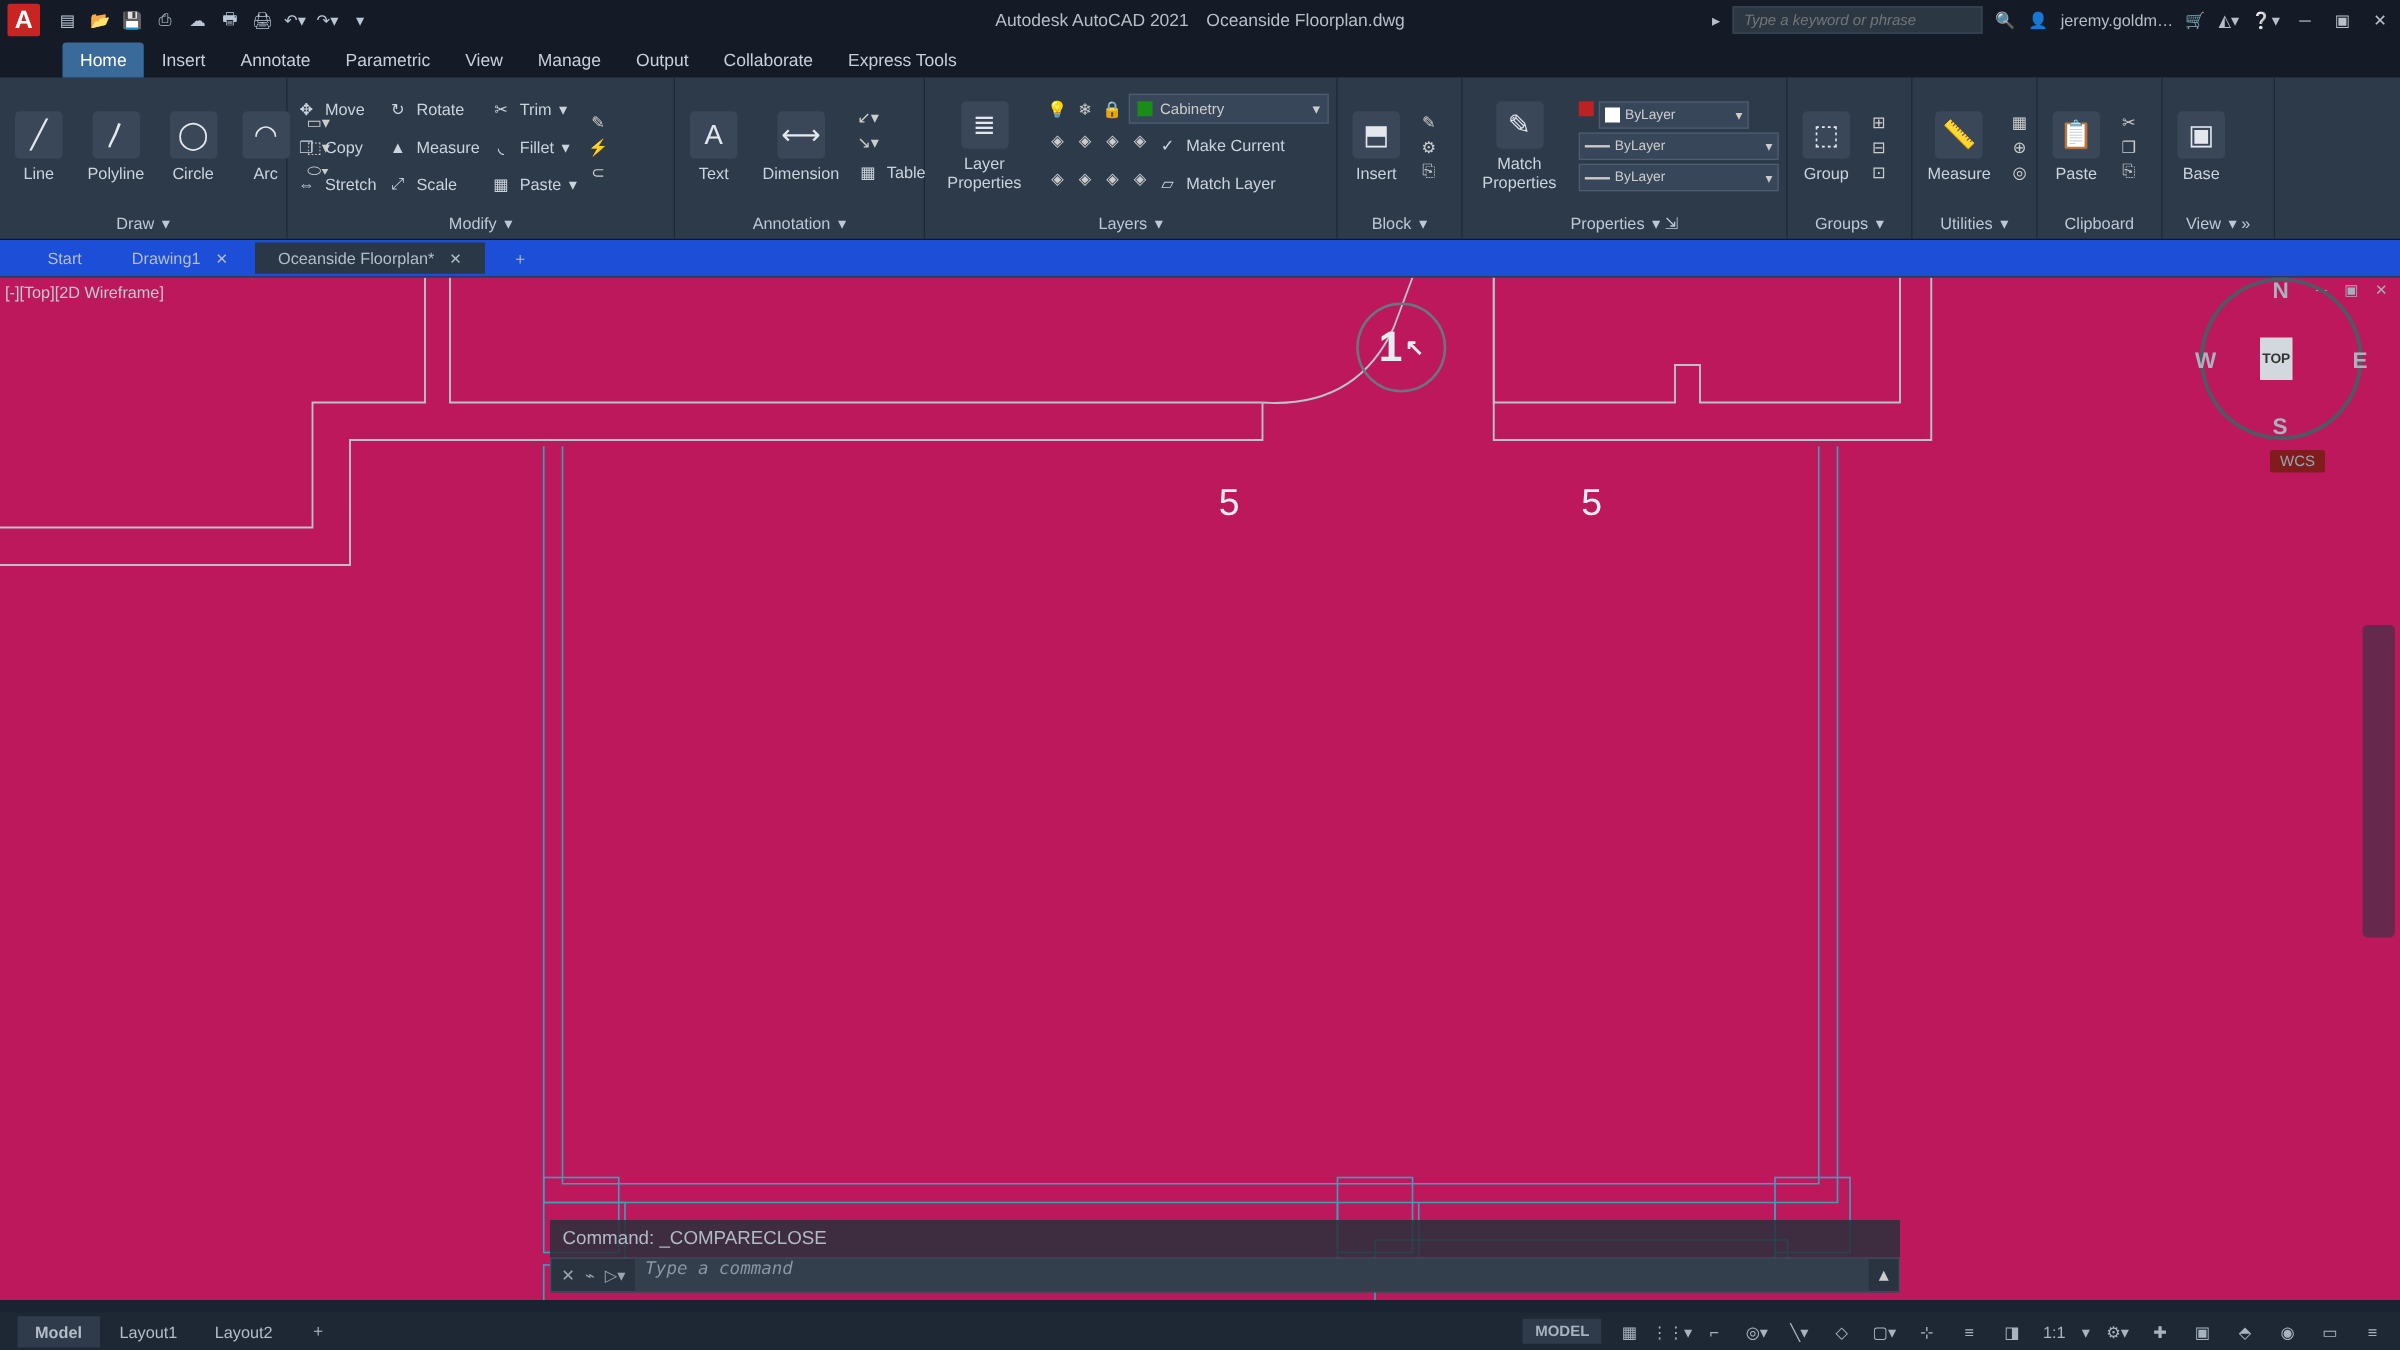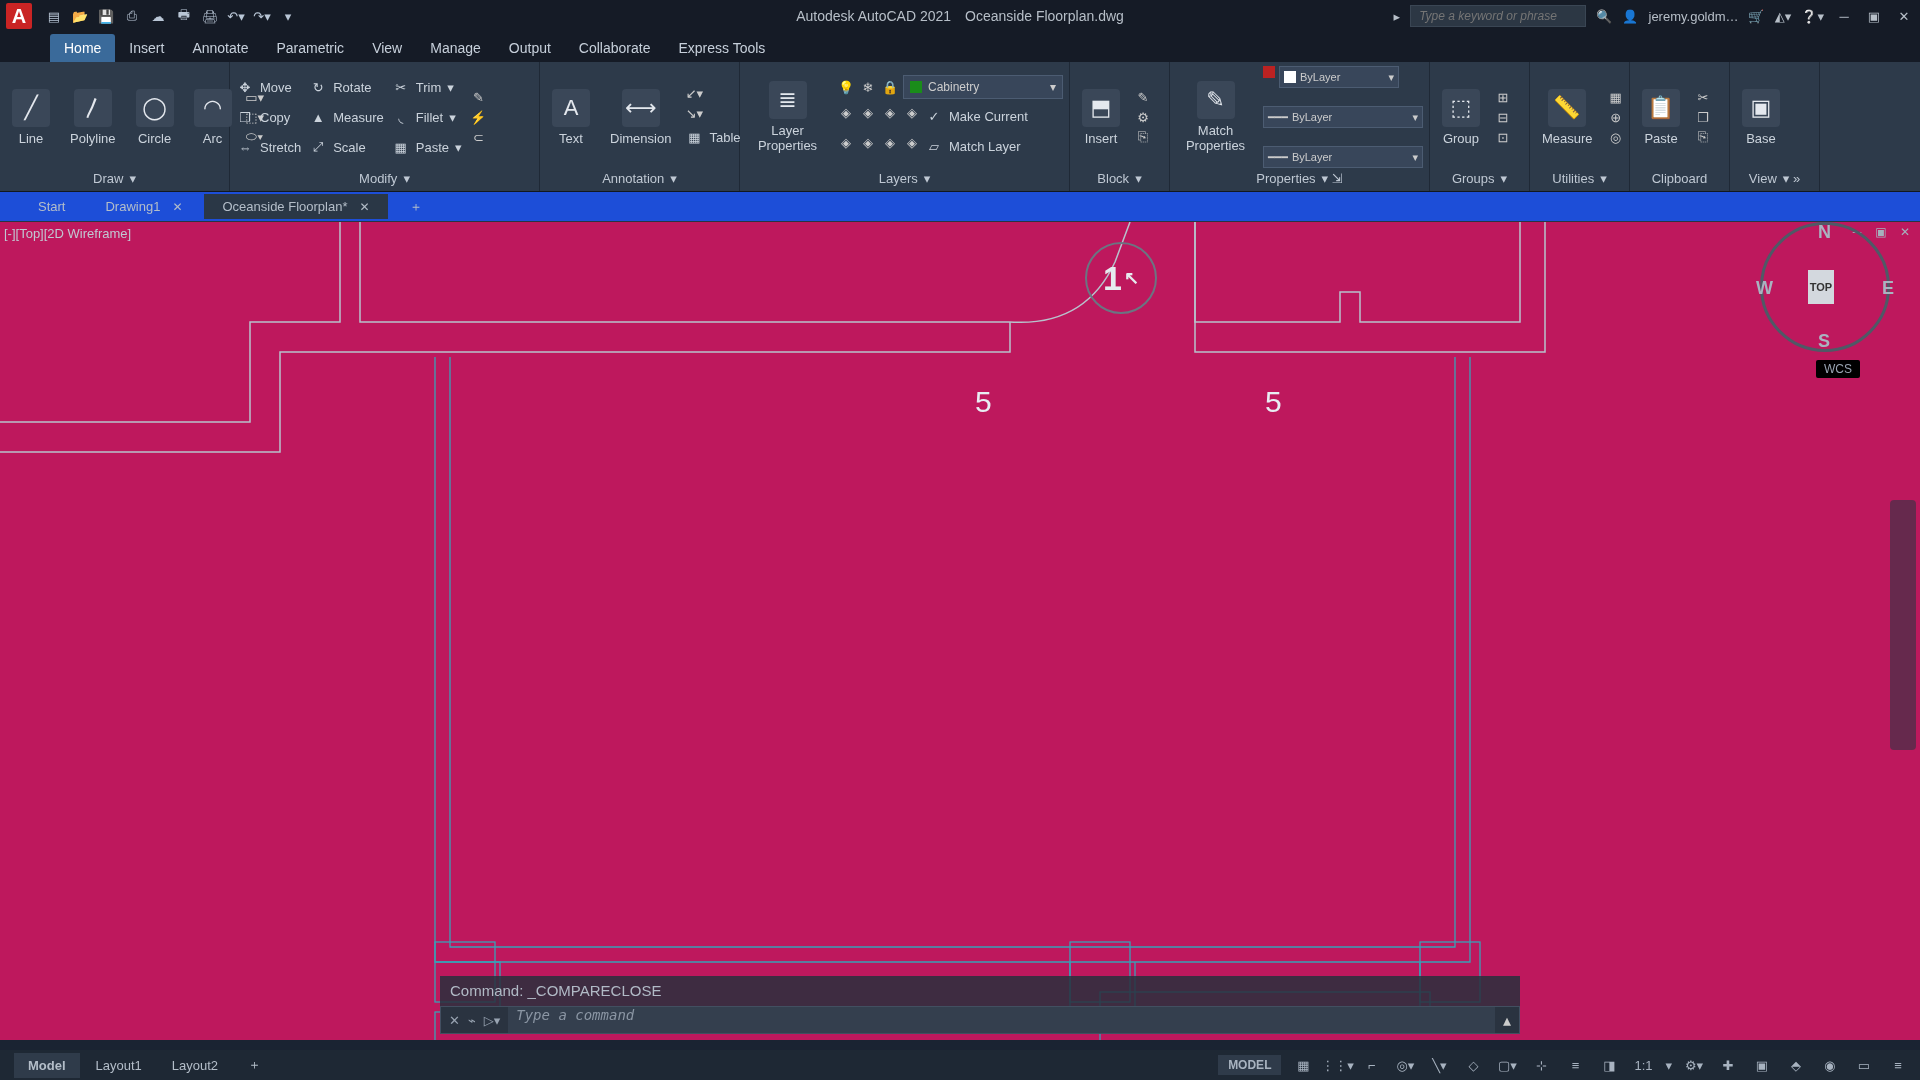--- a/index.html
+++ b/index.html
@@ -5,21 +5,21 @@
 * { margin:0; padding:0; box-sizing:border-box; font-family:"Segoe UI",Arial,sans-serif; }
 body { width:1920px; height:1080px; background:#1a2332; overflow:hidden; position:relative; color:#ccc; }
 
 
 .titlebar { height:32px; background:#151b26; display:flex; align-items:center; padding:0 6px; gap:6px; }
 .app-logo { width:26px; height:26px; background:#c92424; color:#fff; font-size:20px; font-weight:bold; display:flex; align-items:center; justify-content:center; border-radius:2px; }
 .qat { display:flex; gap:6px; margin-left:6px; }
 .qat-ico { width:20px; height:20px; display:flex; align-items:center; justify-content:center; font-size:13px; color:#b9c6d6; }
 .title-center { position:absolute; left:50%; transform:translateX(-50%); font-size:14px; color:#b7bfc8; display:flex; gap:14px; }
 .title-right { margin-left:auto; display:flex; align-items:center; gap:10px; font-size:13px; color:#b7bfc8; }
-.searchbox { background:#2c3744; border:1px solid #3a4654; width:176px; height:22px; font-style:italic; color:#8a96a5; padding:0 8px; font-size:12px; }
+.searchbox { background:#2c3744; border:1px solid #3a4654; width:200px; height:22px; font-style:italic; color:#8a96a5; padding:0 8px; font-size:12px; }
 .win-btn { width:20px; height:20px; font-size:13px; display:flex; align-items:center; justify-content:center; }
 
 
 .menutabs { height:30px; background:#151b26; display:flex; align-items:flex-end; padding-left:50px; gap:0; }
 .menutab { padding:6px 14px; font-size:14px; color:#c7d0db; border-radius:3px 3px 0 0; }
 .menutab.active { background:#3a6a9a; color:#fff; }
 
 
 .ribbon { height:130px; background:#2d3a4a; display:flex; border-bottom:1px solid #12181f; }
 .panel { border-right:1px solid #1f2936; display:flex; flex-direction:column; padding:4px 6px 2px; }
@@ -50,21 +50,21 @@
 .dim { font-size:30px; fill:#e8edf3; font-family:Arial; }
 
 
 .badge { position:absolute; width:72px; height:72px; border:2px solid #6b7582; border-radius:50%; display:flex; align-items:center; justify-content:center; font-size:34px; color:#e6ebef; font-weight:bold; }
 
 
 .viewcube-wrap { position:absolute; top:222px; right:30px; width:130px; height:130px; }
 .viewcube-wrap .compass { position:absolute; inset:0; border:3px solid #4f5966; border-radius:50%; }
 .viewcube-wrap .cube { position:absolute; top:48px; left:48px; width:26px; height:34px; background:#d3d8de; color:#333; font-size:11px; font-weight:bold; display:flex; align-items:center; justify-content:center; }
 .vc-dir { position:absolute; font-size:18px; font-weight:bold; color:#a9b3c0; }
-.wcs-badge{ position:absolute; top:360px; right:60px; font-size:12px; background:#000000; padding:2px 8px; color:#99a4b2; border-radius:2px; }
+.wcs-badge{ position:absolute; top:360px; right:60px; font-size:12px; background:#7f1d1d; padding:2px 8px; color:#99a4b2; border-radius:2px; }
 
 
 .cv-winctrl{ position:absolute; top:224px; right:6px; display:flex; gap:6px; }
 .cv-winctrl span{ width:18px; height:16px; font-size:12px; color:#a6b0bd; display:flex; align-items:center; justify-content:center; }
 
 
 .cmdline-wrap { position:absolute; left:440px; bottom:46px; right:400px; }
 .cmd-hist { background:rgba(40,48,60,.85); font-family:"Consolas",monospace; font-size:15px; color:#b1bac6; padding:4px 10px; line-height:1.5; }
 .cmd-input-row { display:flex; align-items:center; background:#2a3340; height:28px; border:1px solid #424f60; }
 .cmd-input-row .lead{ padding:0 8px; font-size:13px; color:#99a4b2; display:flex; gap:8px;}
@@ -282,21 +282,21 @@
     </div>
     <div class="panel-title"><span>Block</span>▾</div>
   </div>
 
   <div class="panel" style="width:260px">
     <div class="panel-body">
       <div class="big-btn">
           <div class="big-ico">✎</div>
           <span style="text-align:center">Match Properties</span>
         </div>
-      <div class="col" style="gap:18px">
+      <div class="col" style="gap:3px">
         <div style="display:flex;gap:4px">
             <div class="swatch" style="background:#bb2222"></div>
             <div class="linetype">
               <div class="swatch" style="background:#fff"></div>
               <span>ByLayer</span>
               <span style="margin-left:auto">▾</span>
             </div>
           </div>
         <div class="linetype" style="width:160px">━━━ <span>ByLayer</span><span style="margin-left:auto">▾</span></div>
         <div class="linetype" style="width:160px">━━━ <span>ByLayer</span><span style="margin-left:auto">▾</span></div>

